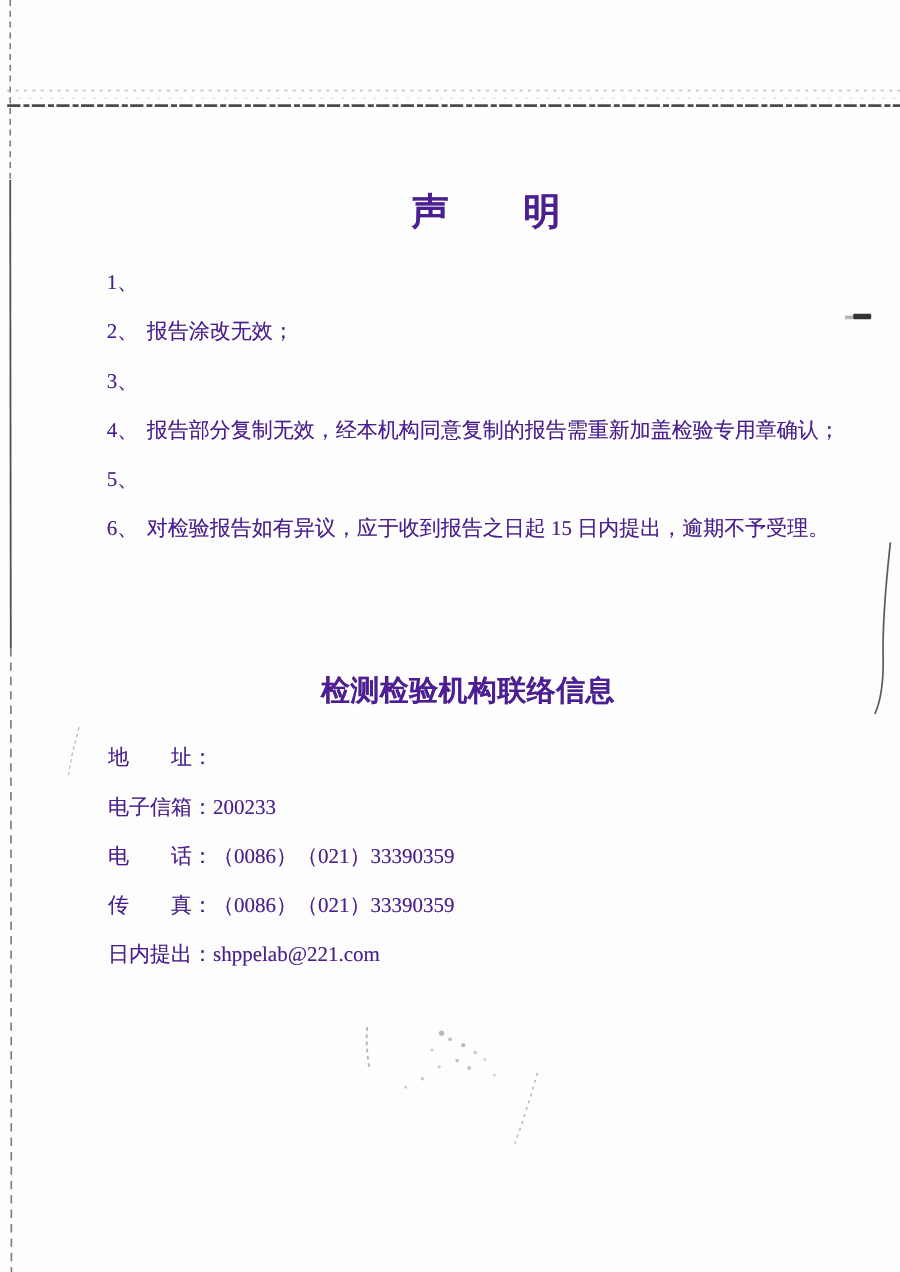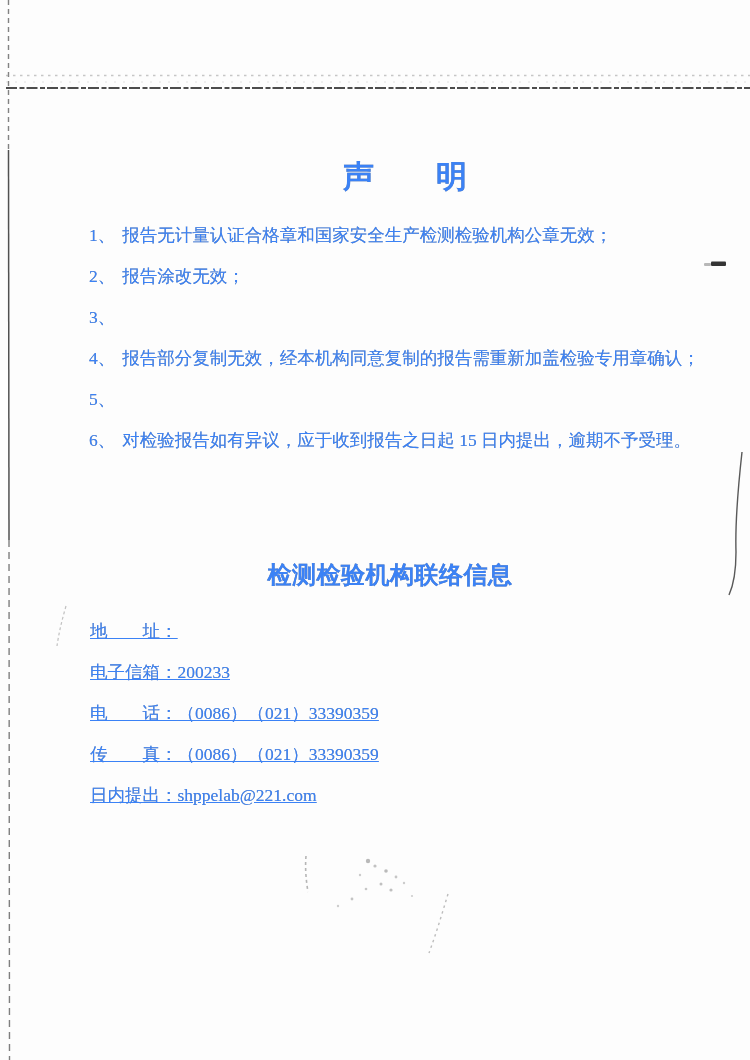--- a/index.html
+++ b/index.html
@@ -2,21 +2,21 @@
 <html><head>
 <meta charset="utf-8">
 <style>
   html,body { margin:0; padding:0; background:#ffffff; }
   .page {
     position:relative;
     width:750px; height:1060px;
     background:#fdfdfd;
     overflow:hidden;
     font-family:"Liberation Serif","DejaVu Serif",serif;
-    color:#3b82f6;
+    color:#4c1d95;
   }
   
   .doc-title {
     position:absolute; top:156px; left:0; width:100%;
     text-align:center;
     transform:translateX(30px);
     font-size:31px; font-weight:600;
     text-shadow:0 0 0.4px rgba(0,0,0,.45);
   }
   
@@ -36,36 +36,34 @@
     transform:translateX(15px);
     font-size:24px; font-weight:600; letter-spacing:0.5px;
     text-shadow:0 0 0.4px rgba(0,0,0,.45);
   }
   .contact { position:absolute; left:90px; top:622px; }
   .crow {
     display:flex; font-size:17.5px; line-height:19px;
     margin-bottom:22px;
     text-shadow:0 0 0.4px rgba(0,0,0,.4);
     white-space:pre;
-    text-decoration:underline;
   }
   
   .artifacts { position:absolute; left:0; top:0; width:750px; height:1060px; pointer-events:none; }
 </style>
 </head>
 <body>
 
 <div class="page">
 
   <div class="doc-title">声　　明</div>
 
   <div class="statements">
     <div class="stmt">
       <span class="stmt-num">1、</span>
-      <span class="stmt-txt">报告无计量认证合格章和国家安全生产检测检验机构公章无效；</span>
     </div>
     <div class="stmt">
       <span class="stmt-num">2、</span>
       <span class="stmt-txt">报告涂改无效；</span>
     </div>
     <div class="stmt">
       <span class="stmt-num">3、</span>
     </div>
     <div class="stmt">
       <span class="stmt-num">4、</span>

